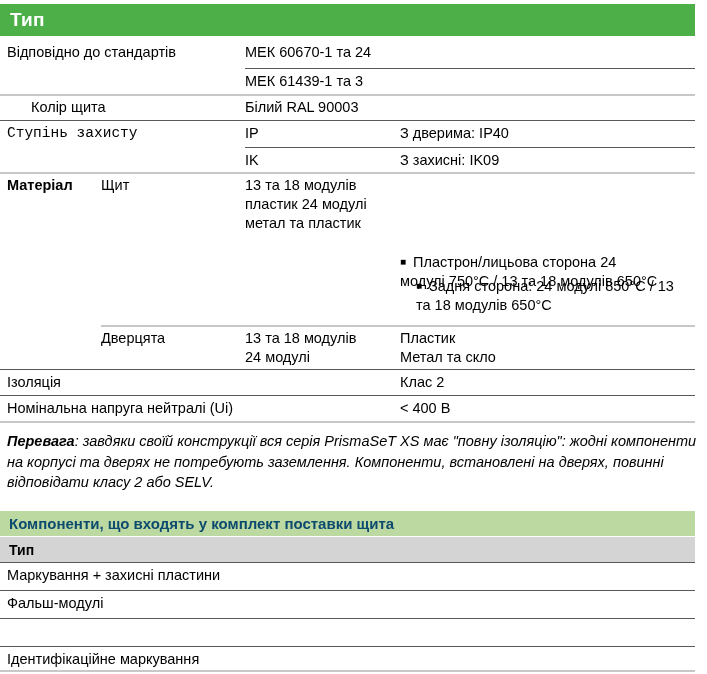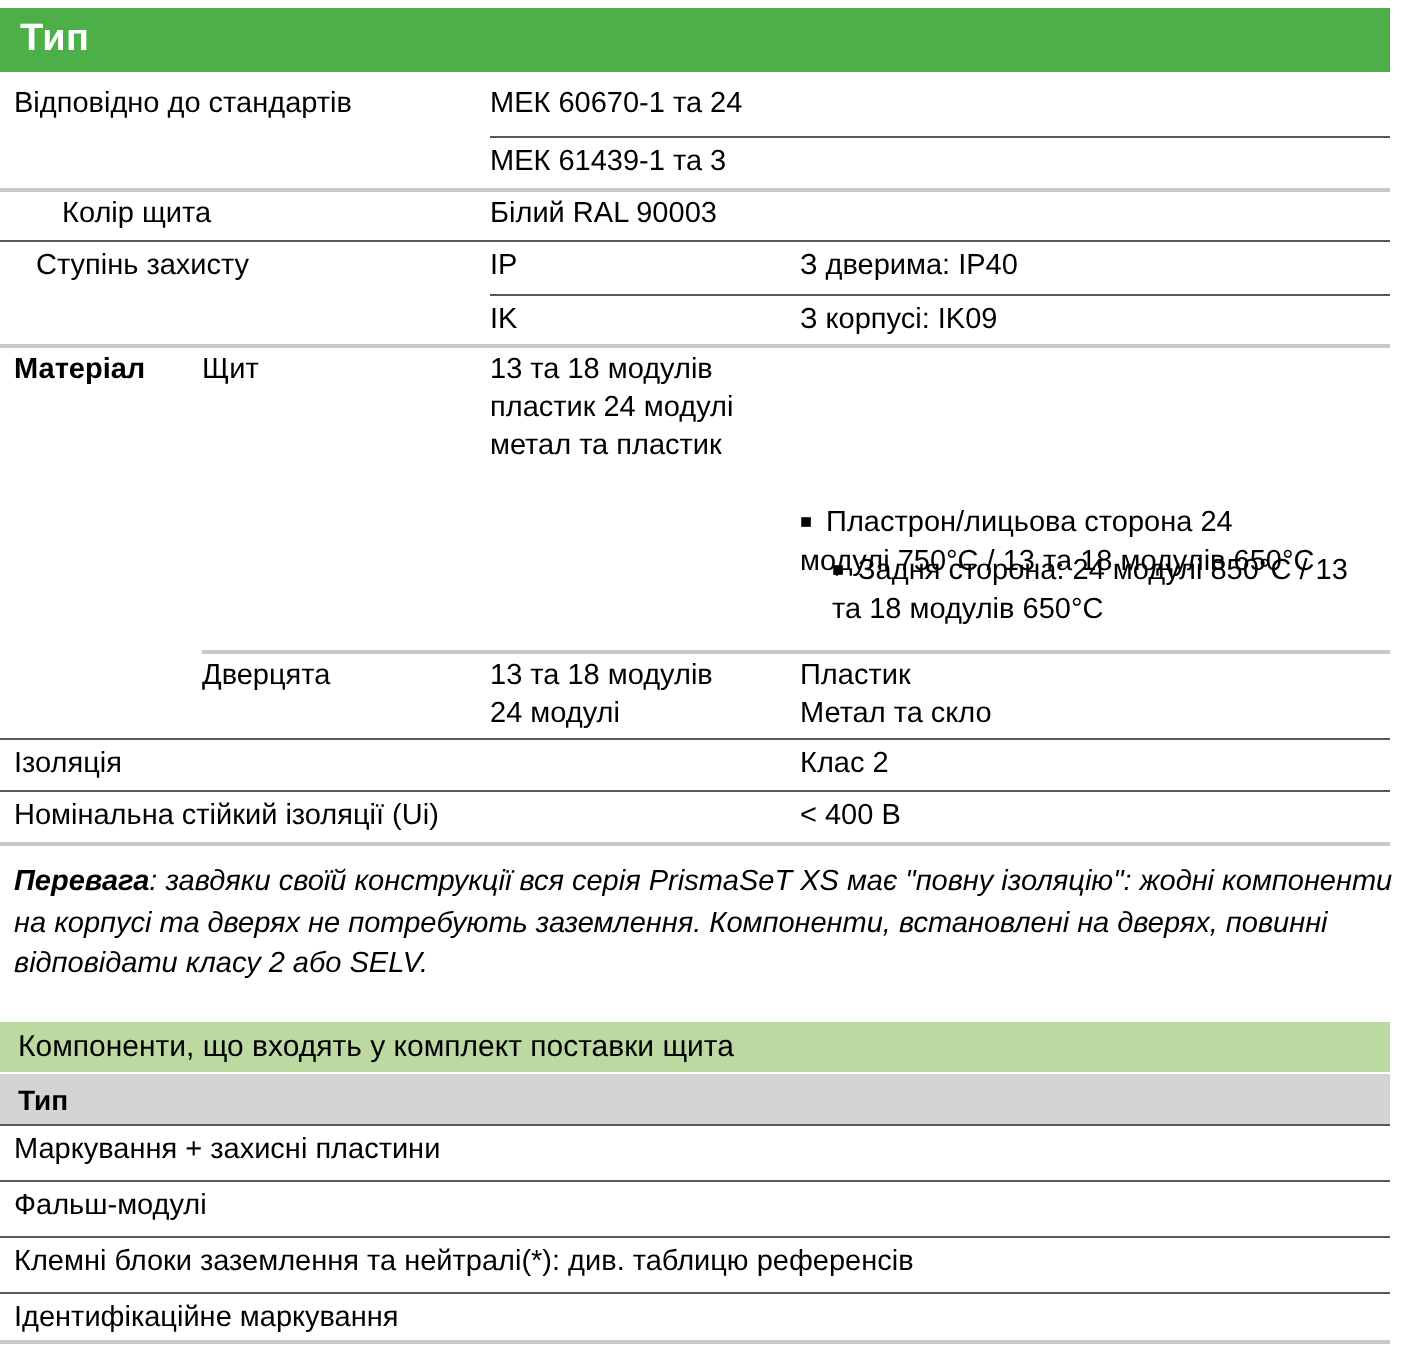--- a/index.html
+++ b/index.html
@@ -41,23 +41,23 @@
   .bar-sub {
     position: absolute;
     left: 0;
     width: 695px;
     height: 25px;
     background: #bcd9a2;
     display: flex;
     align-items: center;
   }
   .bar-sub .bar-title {
-    color: #000000;
+    color: #0c4a6e;
     font-size: 15px;
-    font-weight: normal;
+    font-weight: bold;
     padding-left: 9px;
   }
   .bar-gray {
     position: absolute;
     left: 0;
     width: 695px;
     height: 25px;
     background: #d4d4d4;
     display: flex;
     align-items: center;
@@ -130,26 +130,26 @@
   <div class="cell" style="left:7px; top:43px;">Відповідно до стандартів</div>
   <div class="cell" style="left:245px; top:43px;">МЕК 60670-1 та 24</div>
   <div class="rule" style="left:245px; top:68px; width:450px;"></div>
   <div class="cell" style="left:245px; top:72px;">МЕК 61439-1 та 3</div>
   <div class="rule-light" style="left:0px; top:94px; width:695px;"></div>
 
   <div class="cell" style="left:7px; top:98px;margin-left:24px;">Колір щита</div>
   <div class="cell" style="left:245px; top:98px;">Білий RAL 90003</div>
   <div class="rule" style="left:0px; top:120px; width:695px;"></div>
 
-  <div class="cell" style="left:18px; top:124px;">Ступінь захисту</div>
+  <div class="cell" style="left:7px; top:124px;font-family:Liberation Mono, monospace;">Ступінь захисту</div>
   <div class="cell" style="left:245px; top:124px;">IP</div>
   <div class="cell" style="left:400px; top:124px;">З дверима: IP40</div>
   <div class="rule" style="left:245px; top:147px; width:450px;"></div>
   <div class="cell" style="left:245px; top:151px;">IK</div>
-  <div class="cell" style="left:400px; top:151px;">З корпусі: IK09</div>
+  <div class="cell" style="left:400px; top:151px;">З захисні: IK09</div>
   <div class="rule-light" style="left:0px; top:172px; width:695px;"></div>
 
   <div class="cell bold" style="left:7px; top:176px;">Матеріал</div>
   <div class="cell" style="left:101px; top:176px;">Щит</div>
   <div class="cell" style="left:245px; top:176px;">13 та 18 модулів
 пластик 24 модулі
 метал та пластик</div>
 
   <div class="bullet-line" style="left:400px; top:252px; width:295px;"><span class="sq">■</span><span>Пластрон/лицьова сторона 24
 модулі 750°C / 13 та 18 модулів 650°C</span></div>
@@ -162,41 +162,40 @@
   <div class="cell" style="left:245px; top:329px;">13 та 18 модулів
 24 модулі</div>
   <div class="cell" style="left:400px; top:329px;">Пластик
 Метал та скло</div>
   <div class="rule" style="left:0px; top:369px; width:695px;"></div>
 
   <div class="cell" style="left:7px; top:373px;">Ізоляція</div>
   <div class="cell" style="left:400px; top:373px;">Клас 2</div>
   <div class="rule" style="left:0px; top:395px; width:695px;"></div>
 
-  <div class="cell" style="left:7px; top:399px;">Номінальна стійкий ізоляції (Ui)</div>
+  <div class="cell" style="left:7px; top:399px;">Номінальна напруга нейтралі (Ui)</div>
   <div class="cell" style="left:400px; top:399px;">&lt; 400 В</div>
   <div class="rule-light" style="left:0px; top:421px; width:695px;"></div>
 
   <div class="note" style="top:431px;"><b>Перевага</b><span>: завдяки своїй конструкції вся серія PrismaSeT XS має "повну ізоляцію": жодні компоненти на корпусі та дверях не потребують заземлення. Компоненти, встановлені на дверях, повинні відповідати класу 2 або SELV.</span></div>
 
   <div class="bar-sub" style="top:511px;">
     <span class="bar-title">Компоненти, що входять у комплект поставки щита</span>
   </div>
 
   <div class="bar-gray" style="top:537px;">
     <span class="bar-title">Тип</span>
   </div>
 
   <div class="rule" style="left:0px; top:562px; width:695px;"></div>
   <div class="cell" style="left:7px; top:566px;">Маркування + захисні пластини</div>
 
   <div class="rule" style="left:0px; top:590px; width:695px;"></div>
   <div class="cell" style="left:7px; top:594px;">Фальш-модулі</div>
 
   <div class="rule" style="left:0px; top:618px; width:695px;"></div>
-  <div class="cell" style="left:7px; top:622px;">Клемні блоки заземлення та нейтралі(*): див. таблицю референсів</div>
 
   <div class="rule" style="left:0px; top:646px; width:695px;"></div>
   <div class="cell" style="left:7px; top:650px;">Ідентифікаційне маркування</div>
 
   <div class="rule-light" style="left:0px; top:670px; width:695px;"></div>
 
 </div>
 
 </body></html>

